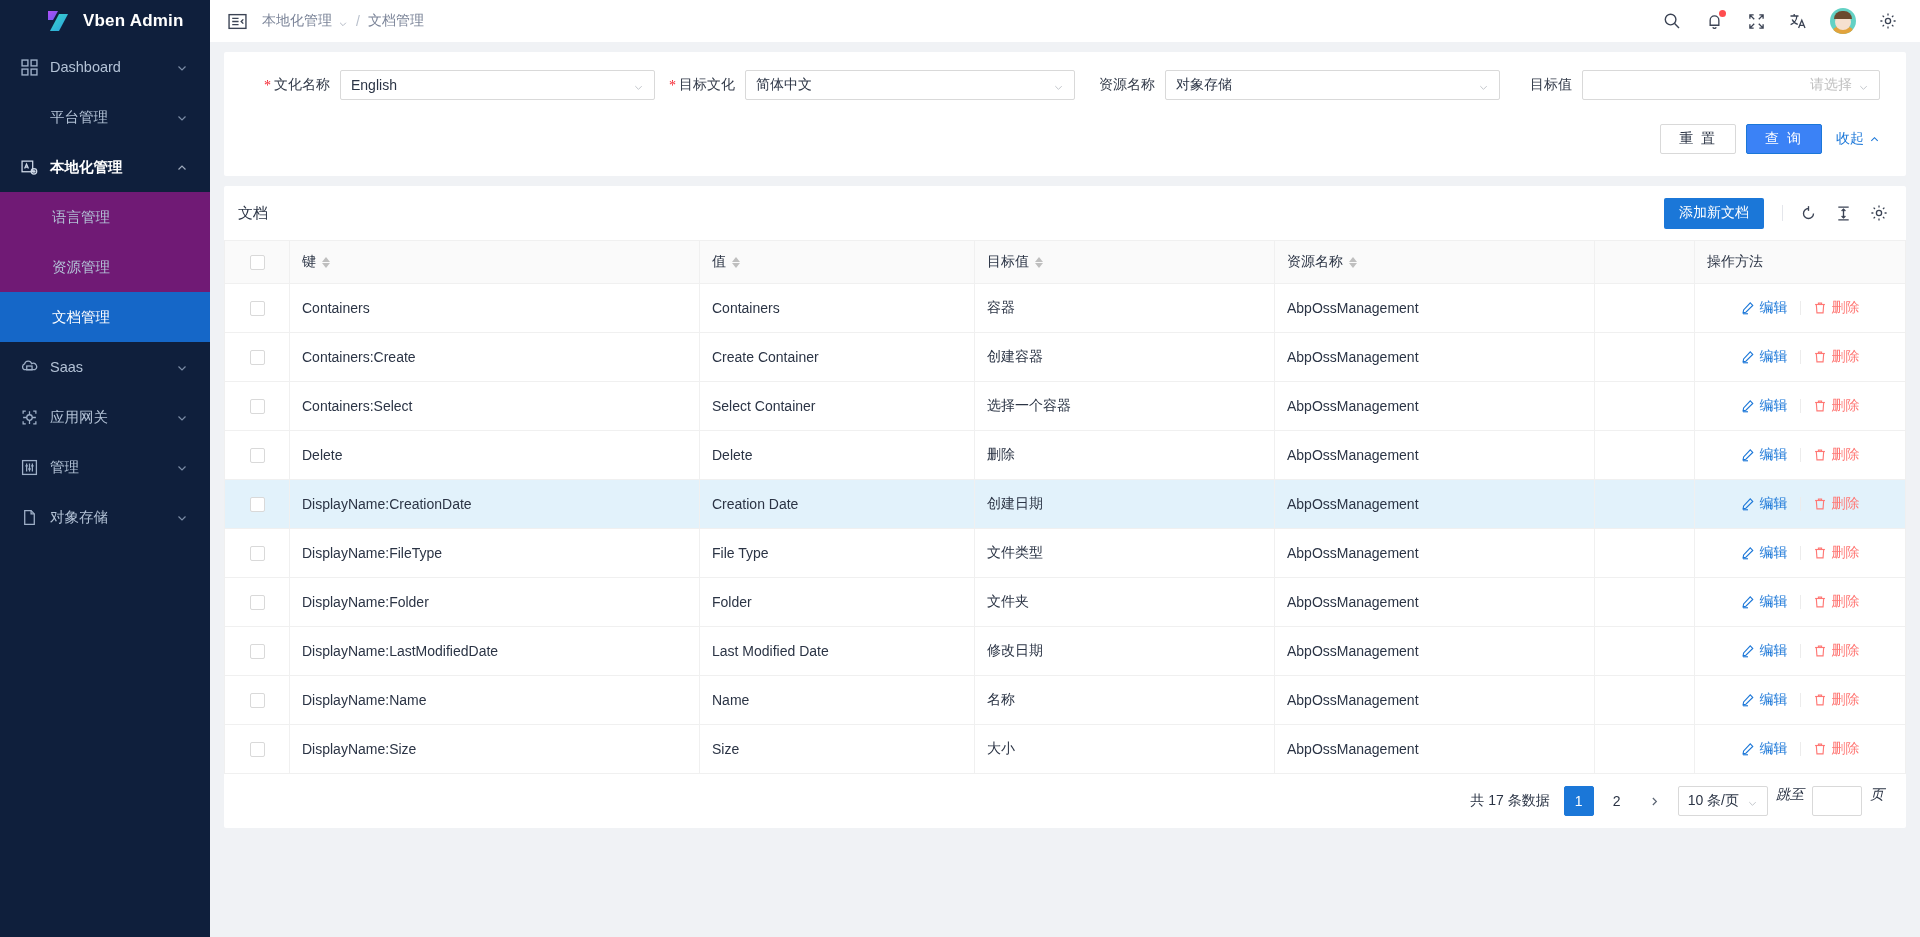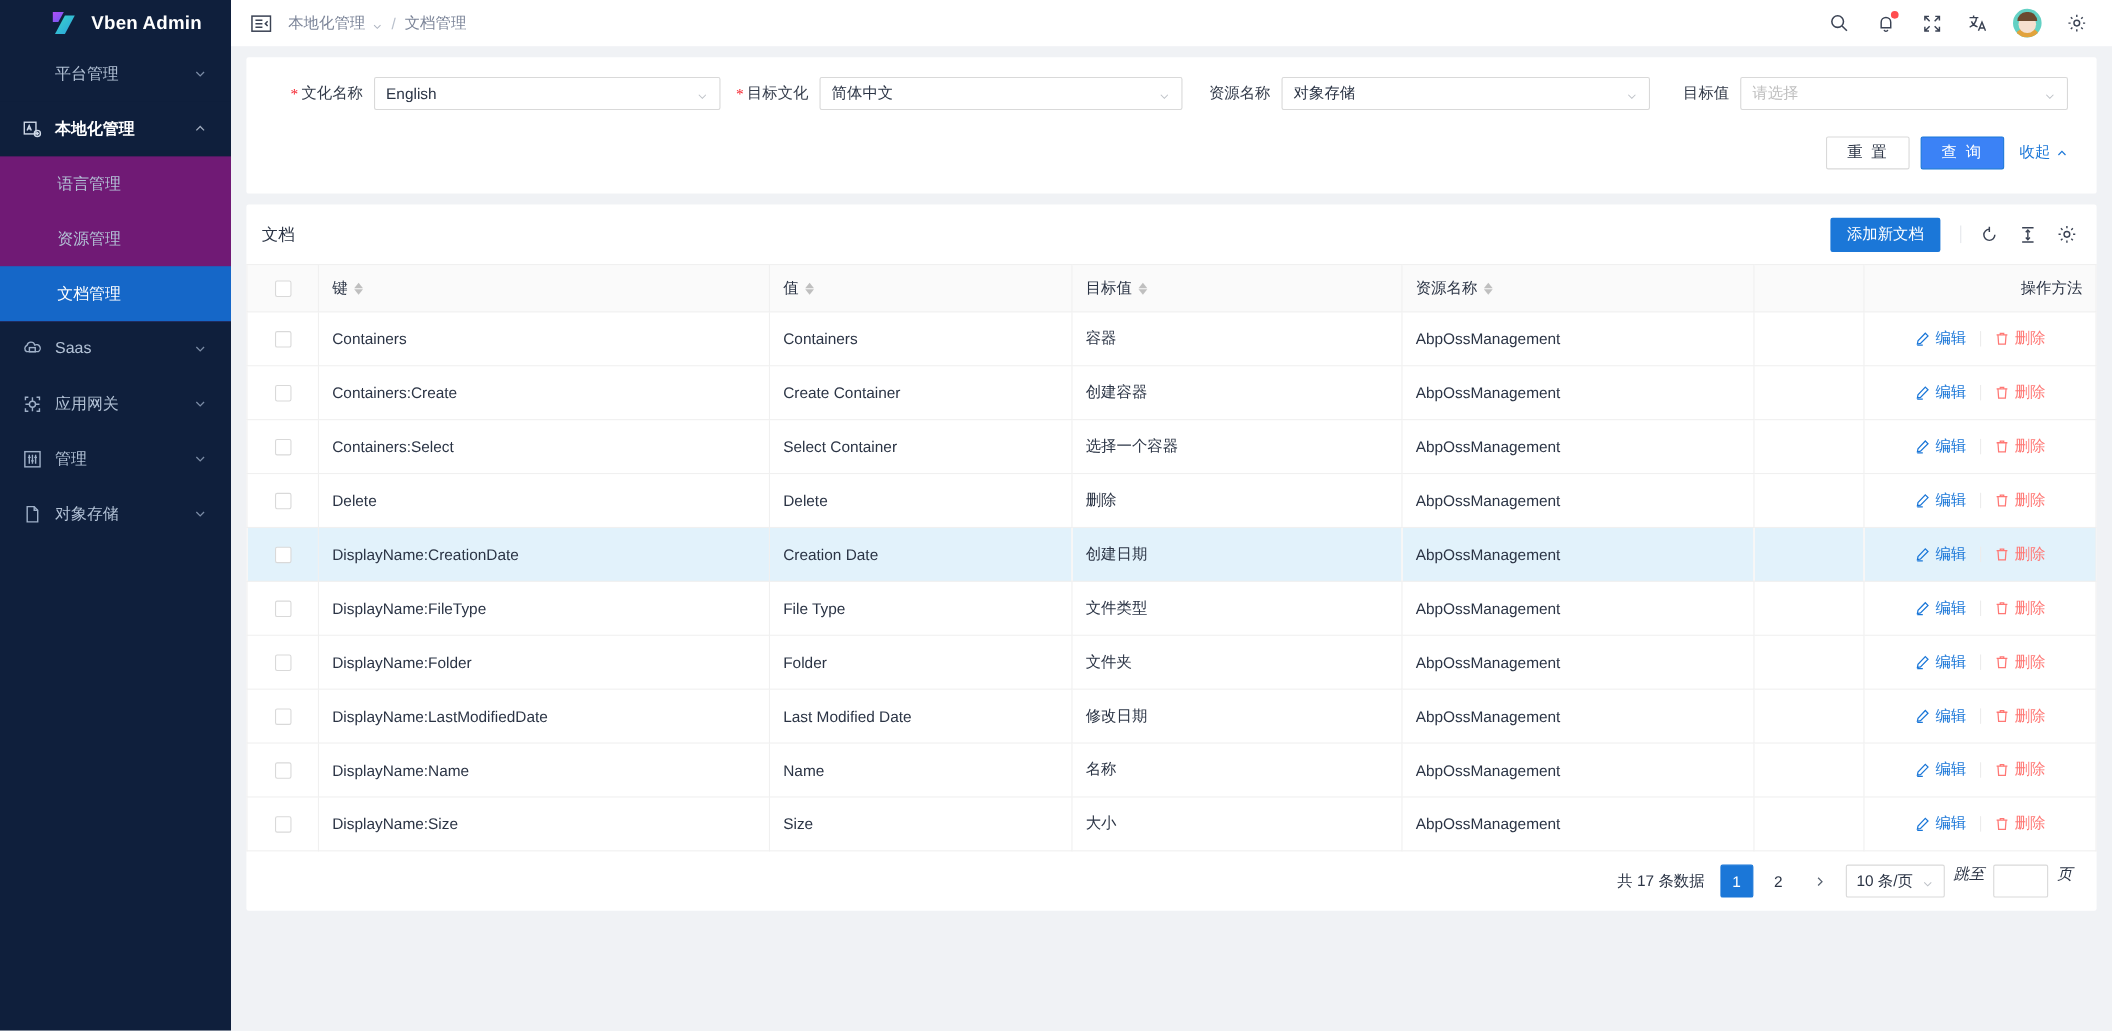--- a/index.html
+++ b/index.html
@@ -129,21 +129,21 @@
   table { width: 100%; border-collapse: collapse; table-layout: fixed; }
   thead th {
     background: #fafafa; height: 43px; font-size: 14px; color: #2b3445;
     font-weight: normal; text-align: left; padding: 0 12px;
     border-top: 1px solid #f0f0f0; border-bottom: 1px solid #f0f0f0;
     border-right: 1px solid #f0f0f0;
   }
   thead th:first-child { border-left: 1px solid #f0f0f0; }
   thead th.center { text-align: center; }
   .th-in { display: flex; align-items: center; gap: 6px; }
-  .th-in.center { justify-content: flex-end; }
+  .th-in.center { justify-content: flex-start; }
   .sorter { display: inline-flex; flex-direction: column; gap: 1px; }
   .sorter i {
     display: block; width: 0; height: 0;
     border-left: 4px solid transparent; border-right: 4px solid transparent;
   }
   .sorter i.up { border-bottom: 5px solid #bfbfbf; }
   .sorter i.dn { border-top: 5px solid #bfbfbf; }
 
   tbody td {
     height: 49px; font-size: 14px; color: #2b3445; padding: 0 12px;
@@ -204,20 +204,36 @@
               <stop offset="1" stop-color="#2aa7e8"></stop>
           </linearGradient>
         </defs>
         <path d="M2 2 L12 2 L7 11 L2 11 Z" fill="url(#lg1)"></path>
         <path d="M13 5 L22 5 L13 22 L4 22 Z" fill="url(#lg2)" opacity="0.95"></path>
       </svg>
     </span>
     <span class="logo-title">Vben Admin</span>
   </div>
 
+  <div class="nav-item">
+    <span class="nav-ico">
+      <svg width="17" height="17" viewBox="0 0 16 16" fill="none" stroke="#9fb0c8" stroke-width="1.3">
+        <rect x="1" y="1" width="5.5" height="5.5"></rect>
+          <rect x="9.5" y="1" width="5.5" height="5.5"></rect>
+        <rect x="1" y="9.5" width="5.5" height="5.5"></rect>
+          <rect x="9.5" y="9.5" width="5.5" height="5.5"></rect>
+      </svg>
+    </span>
+    <span class="nav-label">Dashboard</span>
+    <span class="chev">
+      <svg width="12" height="12" viewBox="0 0 12 12" fill="none" stroke="#9fb0c8" stroke-width="1.2">
+          <path d="M2.5 4.5 L6 8 L9.5 4.5"></path>
+        </svg>
+    </span>
+  </div>
 
   <div class="nav-item no-icon">
     <span class="nav-ico"></span>
     <span class="nav-label">平台管理</span>
     <span class="chev">
       <svg width="12" height="12" viewBox="0 0 12 12" fill="none" stroke="#9fb0c8" stroke-width="1.2">
           <path d="M2.5 4.5 L6 8 L9.5 4.5"></path>
         </svg>
     </span>
   </div>
@@ -409,21 +425,21 @@
             <span class="val">对象存储</span>
             <span class="caret">
               <svg width="11" height="11" viewBox="0 0 12 12" fill="none" stroke="#5a6472" stroke-width="1">
                   <path d="M2.5 4.5 L6 8 L9.5 4.5"></path>
                 </svg>
             </span>
           </span>
         </div>
         <div class="field" style="flex:1 1 auto;">
           <span class="lbl" style="width:82px;"><span>目标值</span></span>
-          <span class="ctrl" style="flex:1 1 auto;">
+          <span class="ctrl" style="flex:1 1 auto;text-align:right;">
             <span class="val ph">请选择</span>
             <span class="caret">
               <svg width="11" height="11" viewBox="0 0 12 12" fill="none" stroke="#5a6472" stroke-width="1">
                   <path d="M2.5 4.5 L6 8 L9.5 4.5"></path>
                 </svg>
             </span>
           </span>
         </div>
       </div>
 

